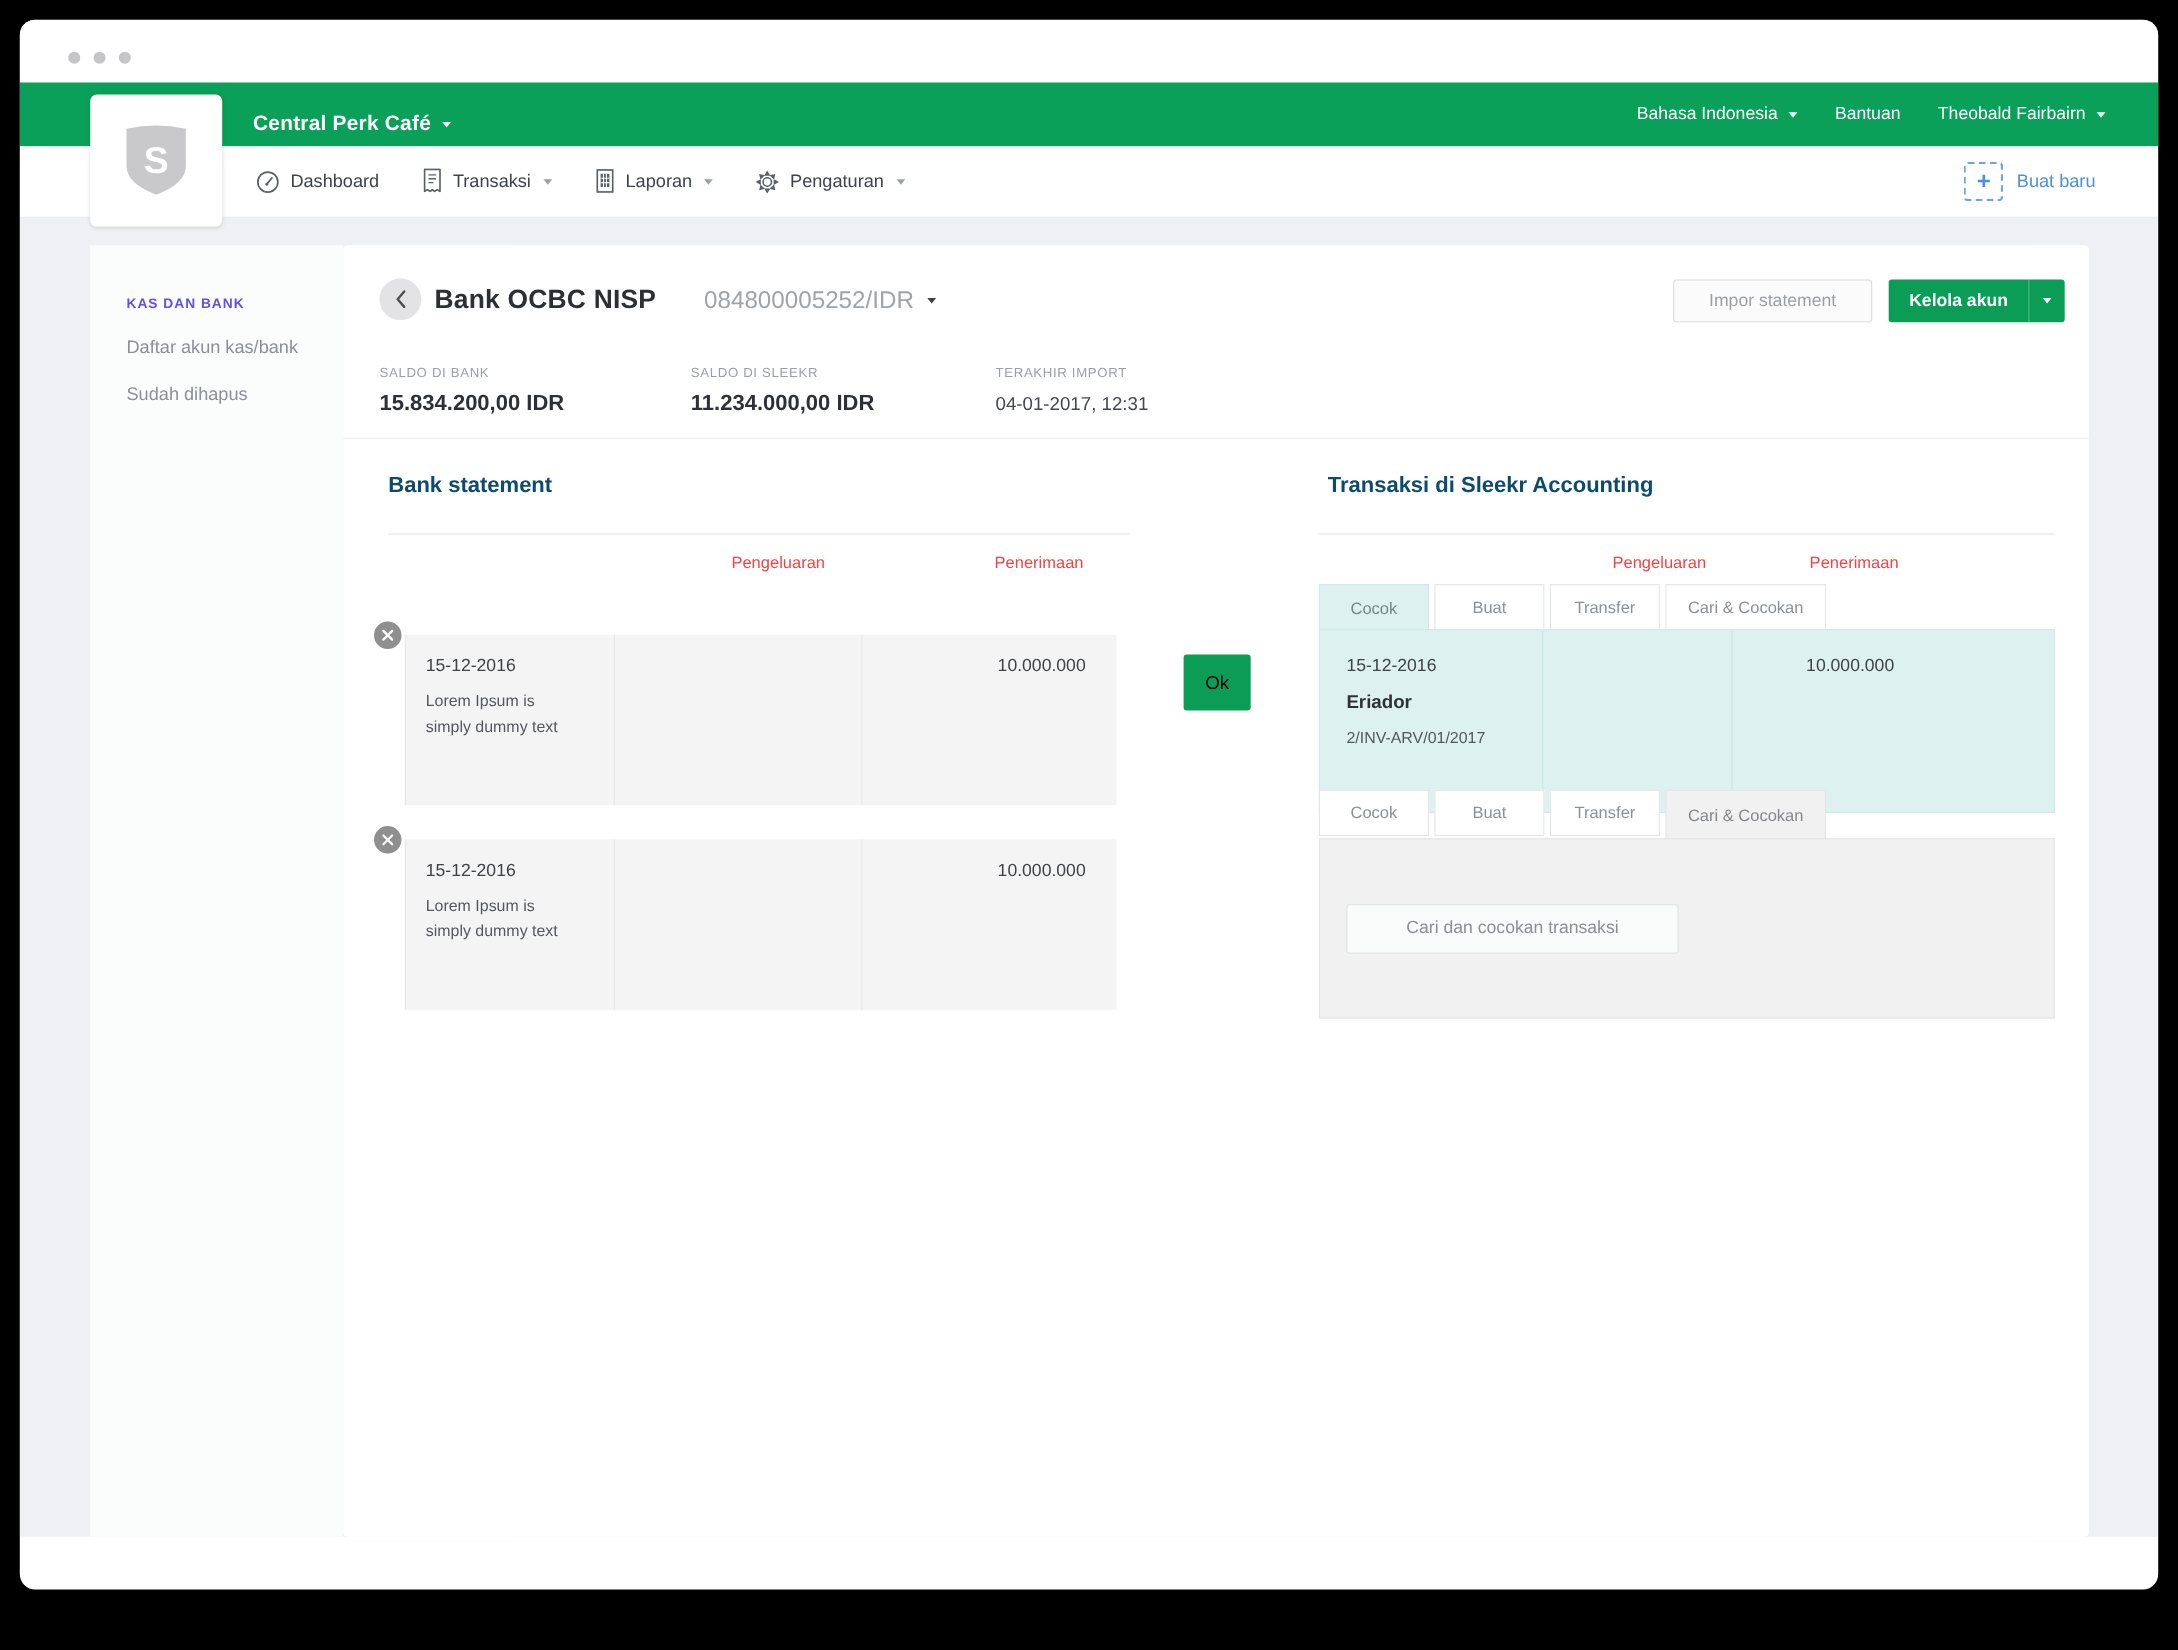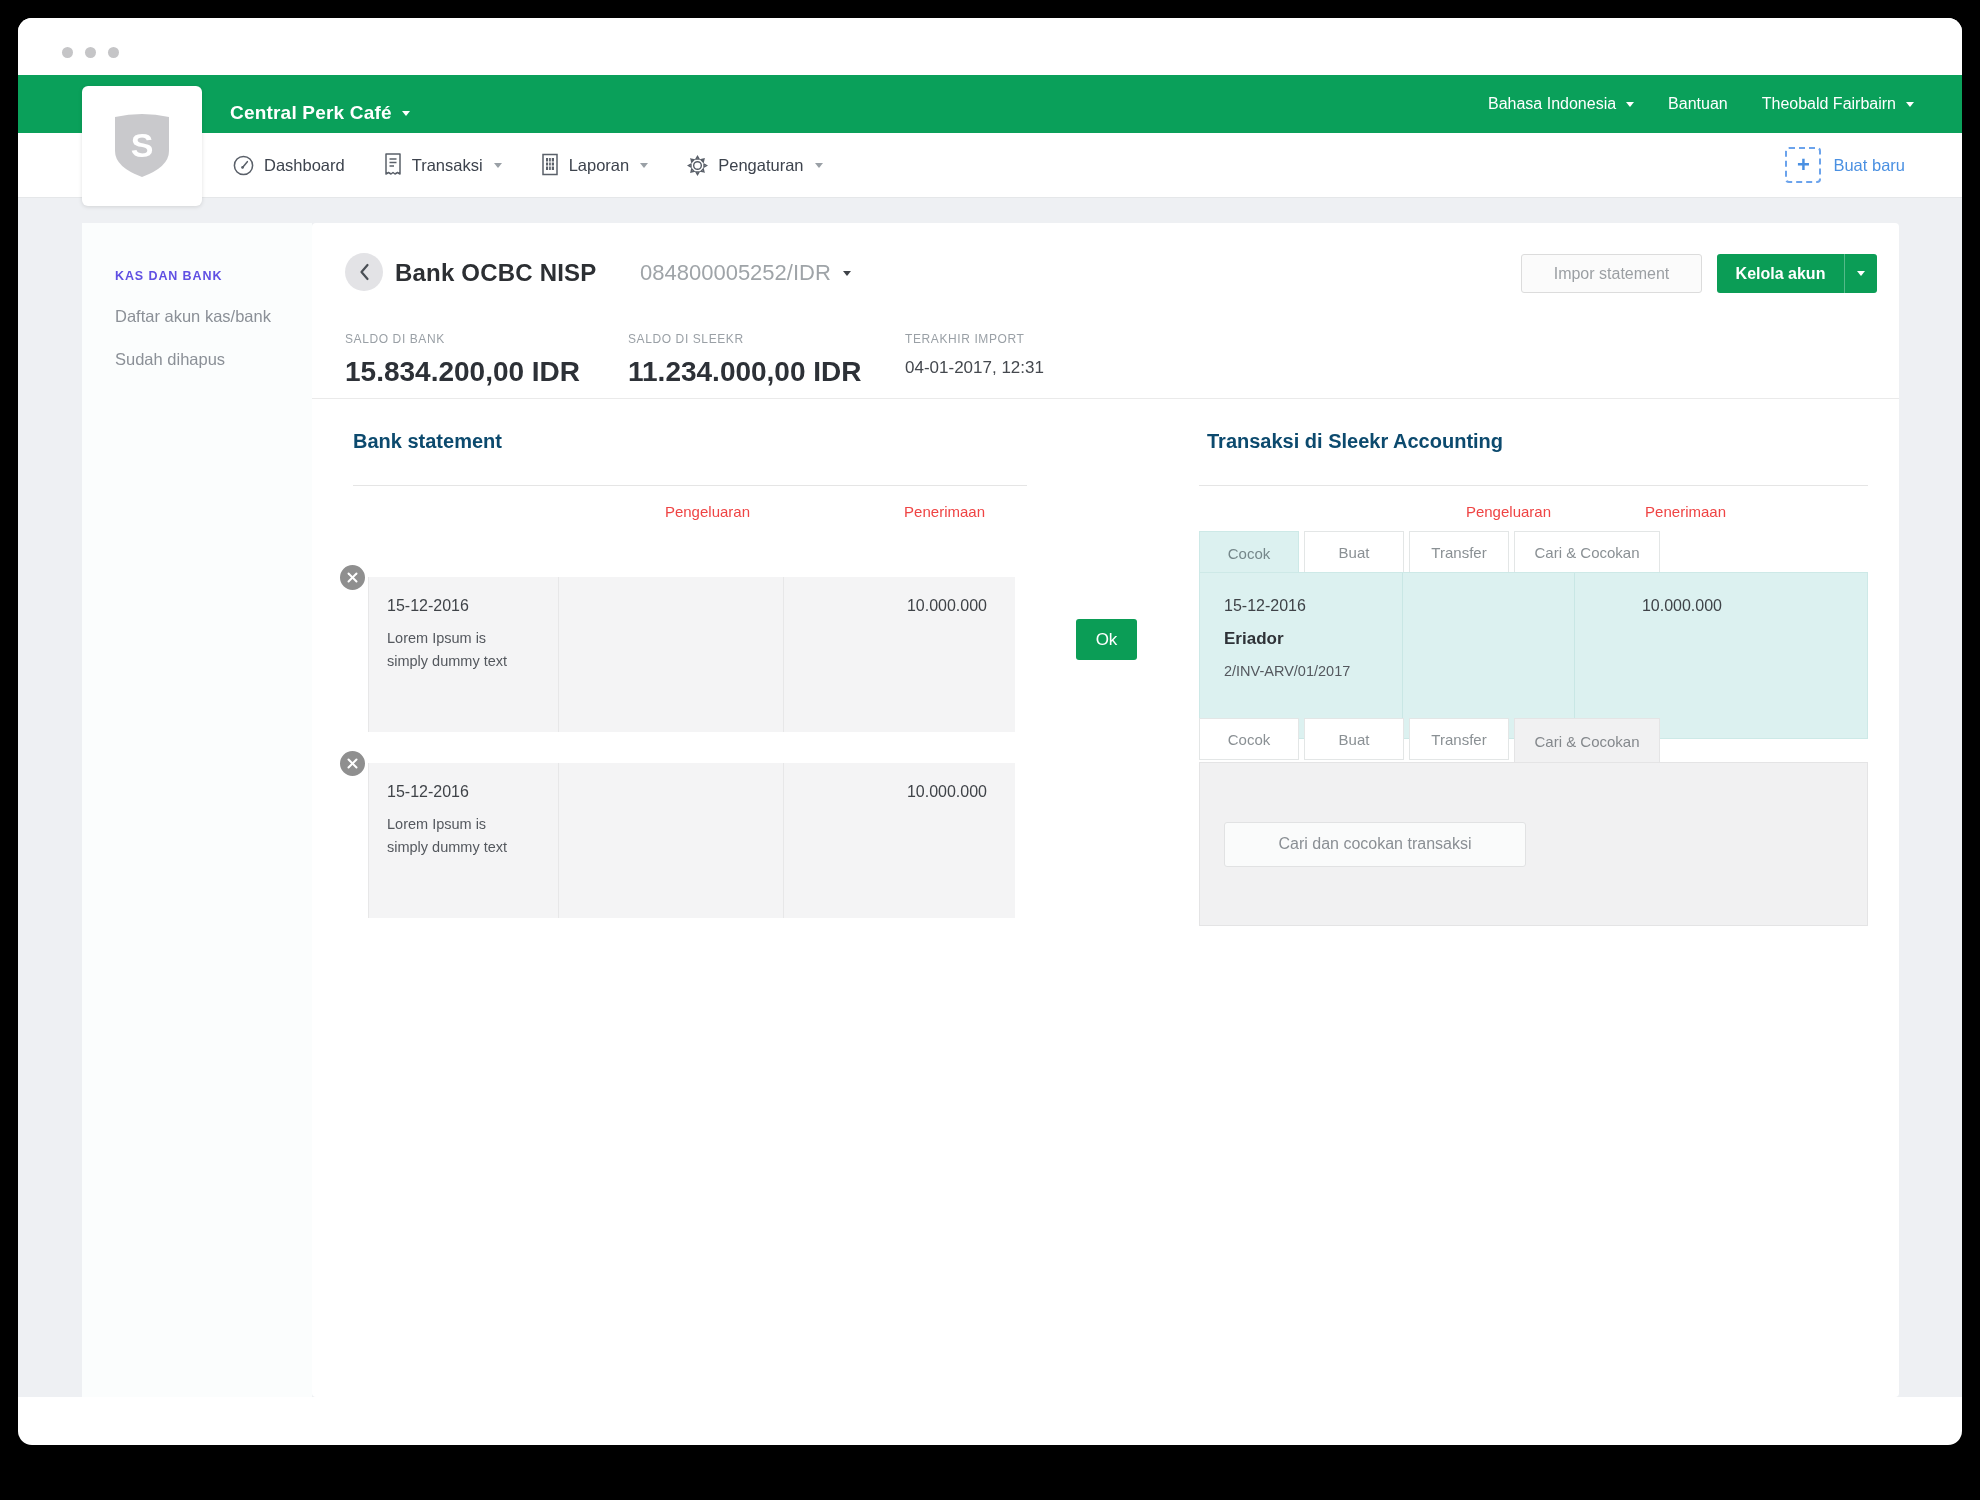--- a/index.html
+++ b/index.html
@@ -47,41 +47,41 @@
   .acct-number .caret { color:#3f4348; }
   .btn { border-radius:3px; font-size:16px; display:inline-flex; align-items:center; justify-content:center; cursor:pointer; }
   .btn-light { background:#fbfbfb; border:1px solid #dcdcdc; color:#9b9fa3; }
   .btn-import { position:absolute; right:197px; top:31px; width:181px; height:39px; }
   .btn-manage { position:absolute; right:22px; top:31px; width:160px; height:39px; background:#0b9d56; color:#fff; font-weight:bold; padding:0; overflow:hidden; }
   .btn-manage .label { flex:1; text-align:center; }
   .btn-manage .split { width:33px; height:100%; border-left:1px solid rgba(255,255,255,.3); display:flex; align-items:center; justify-content:center; }
 
   .stat { position:absolute; top:109px; }
   .stat .lbl { font-size:12px; color:#9aa0a6; letter-spacing:.6px; }
-  .stat .val { margin-top:10px; font-size:28px; font-weight:bold; color:#2d3137; }
+  .stat .val { margin-top:10px; font-size:20px; font-weight:bold; color:#2d3137; }
   .stat .val.normal { font-size:17px; font-weight:normal; color:#44484e; margin-top:12px; }
   .stat1 { left:33px; } .stat2 { left:316px; } .stat3 { left:593px; }
 
   
   .panel-title { position:absolute; top:207px; font-size:20px; font-weight:bold; color:#0c4a6e; }
   .panel-hr { position:absolute; top:262px; border-top:1px solid #e5e5e5; }
   .col-h { position:absolute; top:280px; width:190px; text-align:right; font-size:15px; color:#ef4444; }
 
   
   .stmt-row { position:absolute; left:56px; width:647px; height:155px; background:#f4f4f5; display:grid; grid-template-columns:190px 225px 232px; }
   .stmt-row .cell { border-left:1px solid #e7e7e8; }
   .stmt-row .cell:first-child { border-left:none; }
   .row1 { top:354px; } .row2 { top:540px; }
   .cell-desc { padding:20px 0 0 18px; }
   .r-date { font-size:16px; color:#3f4348; }
   .r-desc { margin-top:12px; font-size:14.5px; color:#54585e; line-height:1.6; width:125px; }
   .cell-amt { padding:20px 28px 0 0; text-align:right; font-size:16px; color:#3f4348; }
   .x-badge { position:absolute; left:-30px; top:-14px; width:29px; height:29px; border-radius:50%; background:#8f8f8f; border:2px solid #fff; display:flex; align-items:center; justify-content:center; cursor:pointer; }
 
-  .ok-btn { position:absolute; left:764px; top:396px; width:61px; height:41px; background:#0b9d56; color:#ffffff; border-radius:3px; font-size:17px; display:flex; align-items:center; justify-content:center; cursor:pointer; }
+  .ok-btn { position:absolute; left:764px; top:372px; width:61px; height:51px; background:#0b9d56; color:#000000; border-radius:3px; font-size:17px; display:flex; align-items:center; justify-content:center; cursor:pointer; }
 
   
   .tabs { position:absolute; left:887px; display:flex; gap:5px; }
   .tabs1 { top:308px; } .tabs2 { top:495px; }
   .tab { height:42px; background:#fff; border:1px solid #e3e6e6; color:#8a9094; font-size:15px; display:flex; align-items:center; justify-content:center; cursor:pointer; }
   .tab.w1 { width:100px; } .tab.w2 { width:100px; } .tab.w3 { width:100px; } .tab.w4 { width:146px; }
   .tab.active-teal { background:#dcf1f0; border-color:#cde9e7; border-bottom:none; height:43px; color:#75878a; }
   .tab.active-gray { background:#f1f1f2; border-color:#e4e4e5; border-bottom:none; height:45px; color:#84888c; }
 
   .matched-card { position:absolute; left:887px; top:349px; width:669px; height:167px; background:#dcf1f0; border:1px solid #cde9e7; display:grid; grid-template-columns:202px 172px 293px; }

